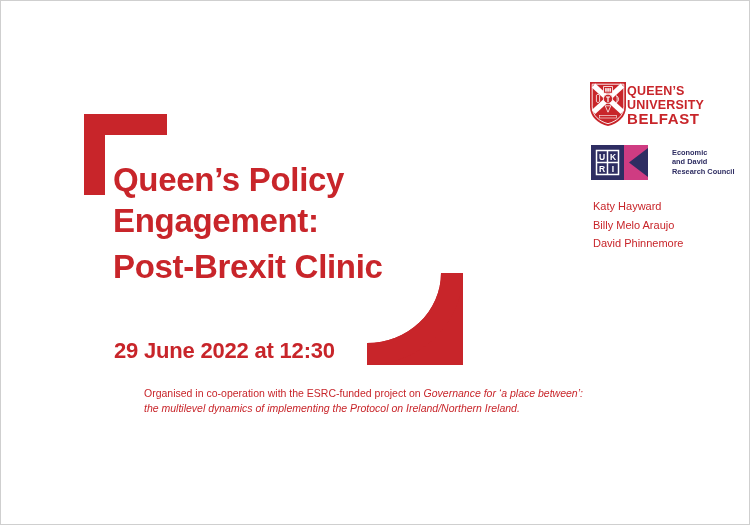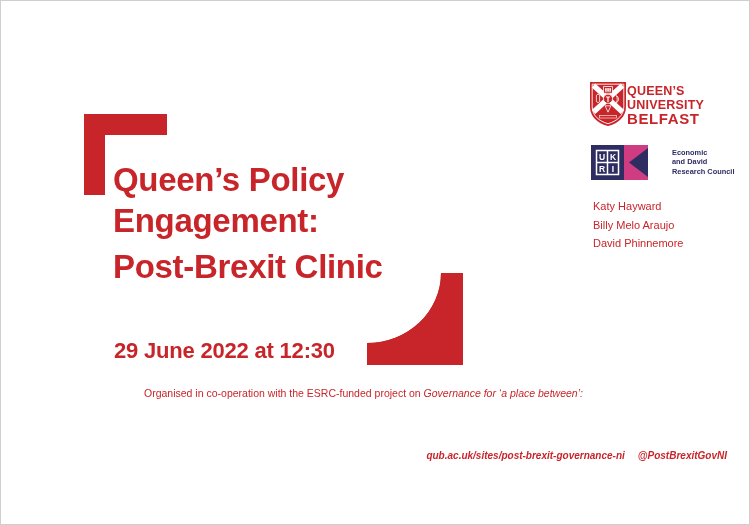--- a/index.html
+++ b/index.html
@@ -184,25 +184,23 @@
   <div class="title-block">
     <div class="title-line">Queen’s Policy</div>
     <div class="title-line">Engagement:</div>
     <div class="title-line spaced">Post-Brexit Clinic</div>
   </div>
 
   <div class="date-line">29 June 2022 at 12:30</div>
 
   <div class="note">
     <span>Organised in co-operation with the ESRC-funded project on </span><span class="ital">Governance for ‘a place between’:</span><br>
-  </div>
-
-  <div class="footer">
-    <span>qub.ac.uk/sites/post-brexit-governance-ni</span><span class="handle">@PostBrexitGovNI</span>
-  </div>
+    <span class="ital">the multilevel dynamics of implementing the Protocol on Ireland/Northern Ireland.</span>
+  </div>
+
 
   <div class="qub-logo">
     <span>
       <svg class="qub-crest" viewBox="0 0 38 46" xmlns="http://www.w3.org/2000/svg">
         <path d="M1 1 H37 V26 C37 36 29 42.5 19 45 C9 42.5 1 36 1 26 Z" fill="#C8252A"></path>
         <path d="M3.2 3.2 H34.8 V25.8 C34.8 34.6 27.6 40.4 19 42.7 C10.4 40.4 3.2 34.6 3.2 25.8 Z" fill="none" stroke="#ffffff" stroke-width="0.9"></path>
         <g stroke="#ffffff" stroke-width="5.2" fill="none">
           <line x1="4.5" y1="4.5" x2="33.5" y2="31"></line>
           <line x1="33.5" y1="4.5" x2="4.5" y2="31"></line>
         </g>

